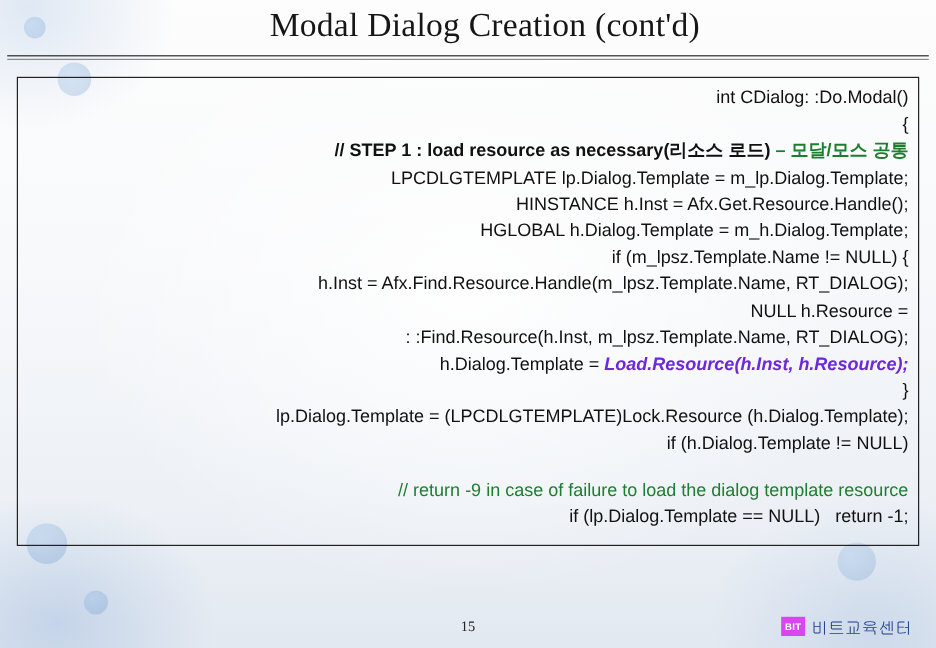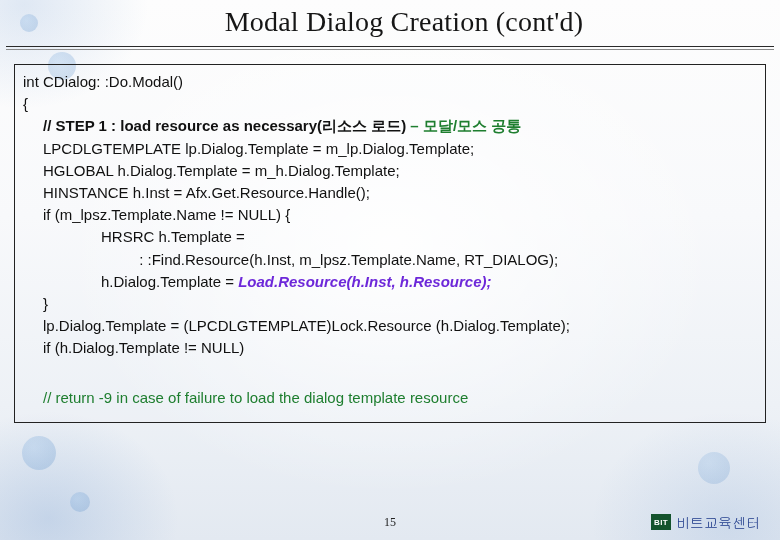--- a/index.html
+++ b/index.html
@@ -1,15 +1,15 @@
 <!DOCTYPE html>
 <html><head>
 <meta charset="utf-8">
 <style>
-  * { margin:0; padding:0; box-sizing:border-box; }
+  * { margin:0; padding:0; box-sizing:border-box;text-align:right; }
   body { width:780px; height:540px; overflow:hidden; font-family:"Times New Roman", serif; background:#fff; position:relative; }
   .slide-bg { position:absolute; inset:0; background:linear-gradient(to bottom,#fdfdfd 0%,#f8f9fb 40%,#edf1f6 75%,#e3e9f1 100%); }
   .bg-vignette { position:absolute; inset:0; background:radial-gradient(ellipse at 50% 45%, rgba(255,255,255,.9) 0%, rgba(255,255,255,0) 60%); }
   .bg-corner-tl { position:absolute; top:-40px; left:-30px; width:180px; height:150px; background:radial-gradient(ellipse at 30% 30%, rgba(52,112,190,.15) 0%, rgba(52,112,190,0) 70%); }
   .bg-corner-bl { position:absolute; bottom:-50px; left:-40px; width:220px; height:180px; background:radial-gradient(ellipse at 40% 60%, rgba(52,112,190,.18) 0%, rgba(52,112,190,0) 70%); }
   .bg-corner-br { position:absolute; bottom:-60px; right:-40px; width:230px; height:190px; background:radial-gradient(ellipse at 60% 60%, rgba(52,112,190,.13) 0%, rgba(52,112,190,0) 70%); }
   .orb { position:absolute; border-radius:50%; opacity:.22; }
   .orb1 { top:14px; left:20px; width:18px; height:18px; background:radial-gradient(circle at 35% 35%,#6da6e0,#2d6fb8); }
   .orb2 { top:52px; left:48px; width:28px; height:28px; background:radial-gradient(circle at 35% 35%,#6da6e0,#2d6fb8); }
   .orb3 { bottom:70px; left:22px; width:34px; height:34px; background:radial-gradient(circle at 35% 35%,#6da6e0,#2d6fb8); }
@@ -19,25 +19,25 @@
   .hr1 { position:absolute; top:46px; left:6px; right:6px; height:1px; background:#2a2a2a; }
   .hr2 { position:absolute; top:49px; left:6px; right:6px; height:1px; background:#8a8a8a; }
   .code-box { position:absolute; top:64px; left:14px; right:14px; border:1px solid #222; background:rgba(255,255,255,.05); padding:6px 8px 12px 8px; font-family:Arial, Helvetica, sans-serif; font-size:15px; line-height:1.48; color:#111; }
   .code-box p { white-space:pre; }
   .ind1 { padding-left:20px; }
   .ind2 { padding-left:78px; }
   .ind3 { padding-left:112px; }
   .step-comment { font-weight:700; }
   .step-comment .green { color:#1e7e2f; }
   .yellow { color:#6d28d9; font-weight:700;font-style:italic; }
-  .green { color:#1e7e2f;margin-top:12px; }
+  .green { color:#1e7e2f; }
   .spacer { height:16px; }
   .pagenum { position:absolute; bottom:10px; left:0; right:0; text-align:center; font-family:Liberation Serif, serif; font-size:12px; color:#222; }
   .branding { position:absolute; bottom:8px; right:20px; display:flex; align-items:center; gap:5px; }
-  .brand-logo { width:20px; height:16px; background:#14532d; color:#fff; font-family:Arial, sans-serif; font-size:8px; font-weight:700; display:flex; align-items:center; justify-content:center; letter-spacing:.3px; }
+  .brand-logo { width:20px; height:16px; background:#d946ef; color:#fff; font-family:Arial, sans-serif; font-size:8px; font-weight:700; display:flex; align-items:center; justify-content:center; letter-spacing:.3px; }
   .brand-text { font-family:"Malgun Gothic","Gulim",Arial,sans-serif; font-size:14px; font-weight:400; color:#1e3a8a; }
 </style>
 </head>
 <body>
 
 <div class="slide-bg"></div>
 <div class="bg-vignette"></div>
 <div class="bg-corner-tl"></div>
 <div class="bg-corner-bl"></div>
 <div class="bg-corner-br"></div>
@@ -49,31 +49,33 @@
 
 <div class="title">Modal Dialog Creation (cont'd)</div>
 <div class="hr1"></div>
 <div class="hr2"></div>
 
 <div class="code-box">
   <p>int CDialog: :Do.Modal()</p>
   <p>{</p>
   <p class="ind1 step-comment"><span>// STEP 1 : load resource as necessary(리소스 로드)</span><span class="green"> – 모달/모스 공통</span></p>
   <p class="ind1">LPCDLGTEMPLATE lp.Dialog.Template = m_lp.Dialog.Template;</p>
+  <p class="ind1">HINSTANCE h.Inst = Afx.Get.Resource.Handle();</p>
   <p class="ind1">HGLOBAL h.Dialog.Template = m_h.Dialog.Template;</p>
-  <p class="ind1">HINSTANCE h.Inst = Afx.Get.Resource.Handle();</p>
   <p class="ind1">if (m_lpsz.Template.Name != NULL) {</p>
-  <p class="ind2">HRSRC h.Template =</p>
+  <p class="ind2">h.Inst = Afx.Find.Resource.Handle(m_lpsz.Template.Name, RT_DIALOG);</p>
+  <p class="ind2">NULL h.Resource =</p>
   <p class="ind3"> : :Find.Resource(h.Inst, m_lpsz.Template.Name, RT_DIALOG);</p>
   <p class="ind2"><span>h.Dialog.Template = </span><span class="yellow">Load.Resource(h.Inst, h.Resource);</span></p>
   <p class="ind1">}</p>
   <p class="ind1">lp.Dialog.Template = (LPCDLGTEMPLATE)Lock.Resource (h.Dialog.Template);</p>
   <p class="ind1">if (h.Dialog.Template != NULL)</p>
   <div class="spacer"></div>
   <p class="ind1 green">// return -9 in case of failure to load the dialog template resource</p>
+  <p class="ind1">if (lp.Dialog.Template == NULL)   return -1;</p>
 </div>
 
 <div class="pagenum">15</div>
 
 <div class="branding">
   <div class="brand-logo">BIT</div>
   <div class="brand-text">비트교육센터</div>
 </div>
 
 </body></html>

